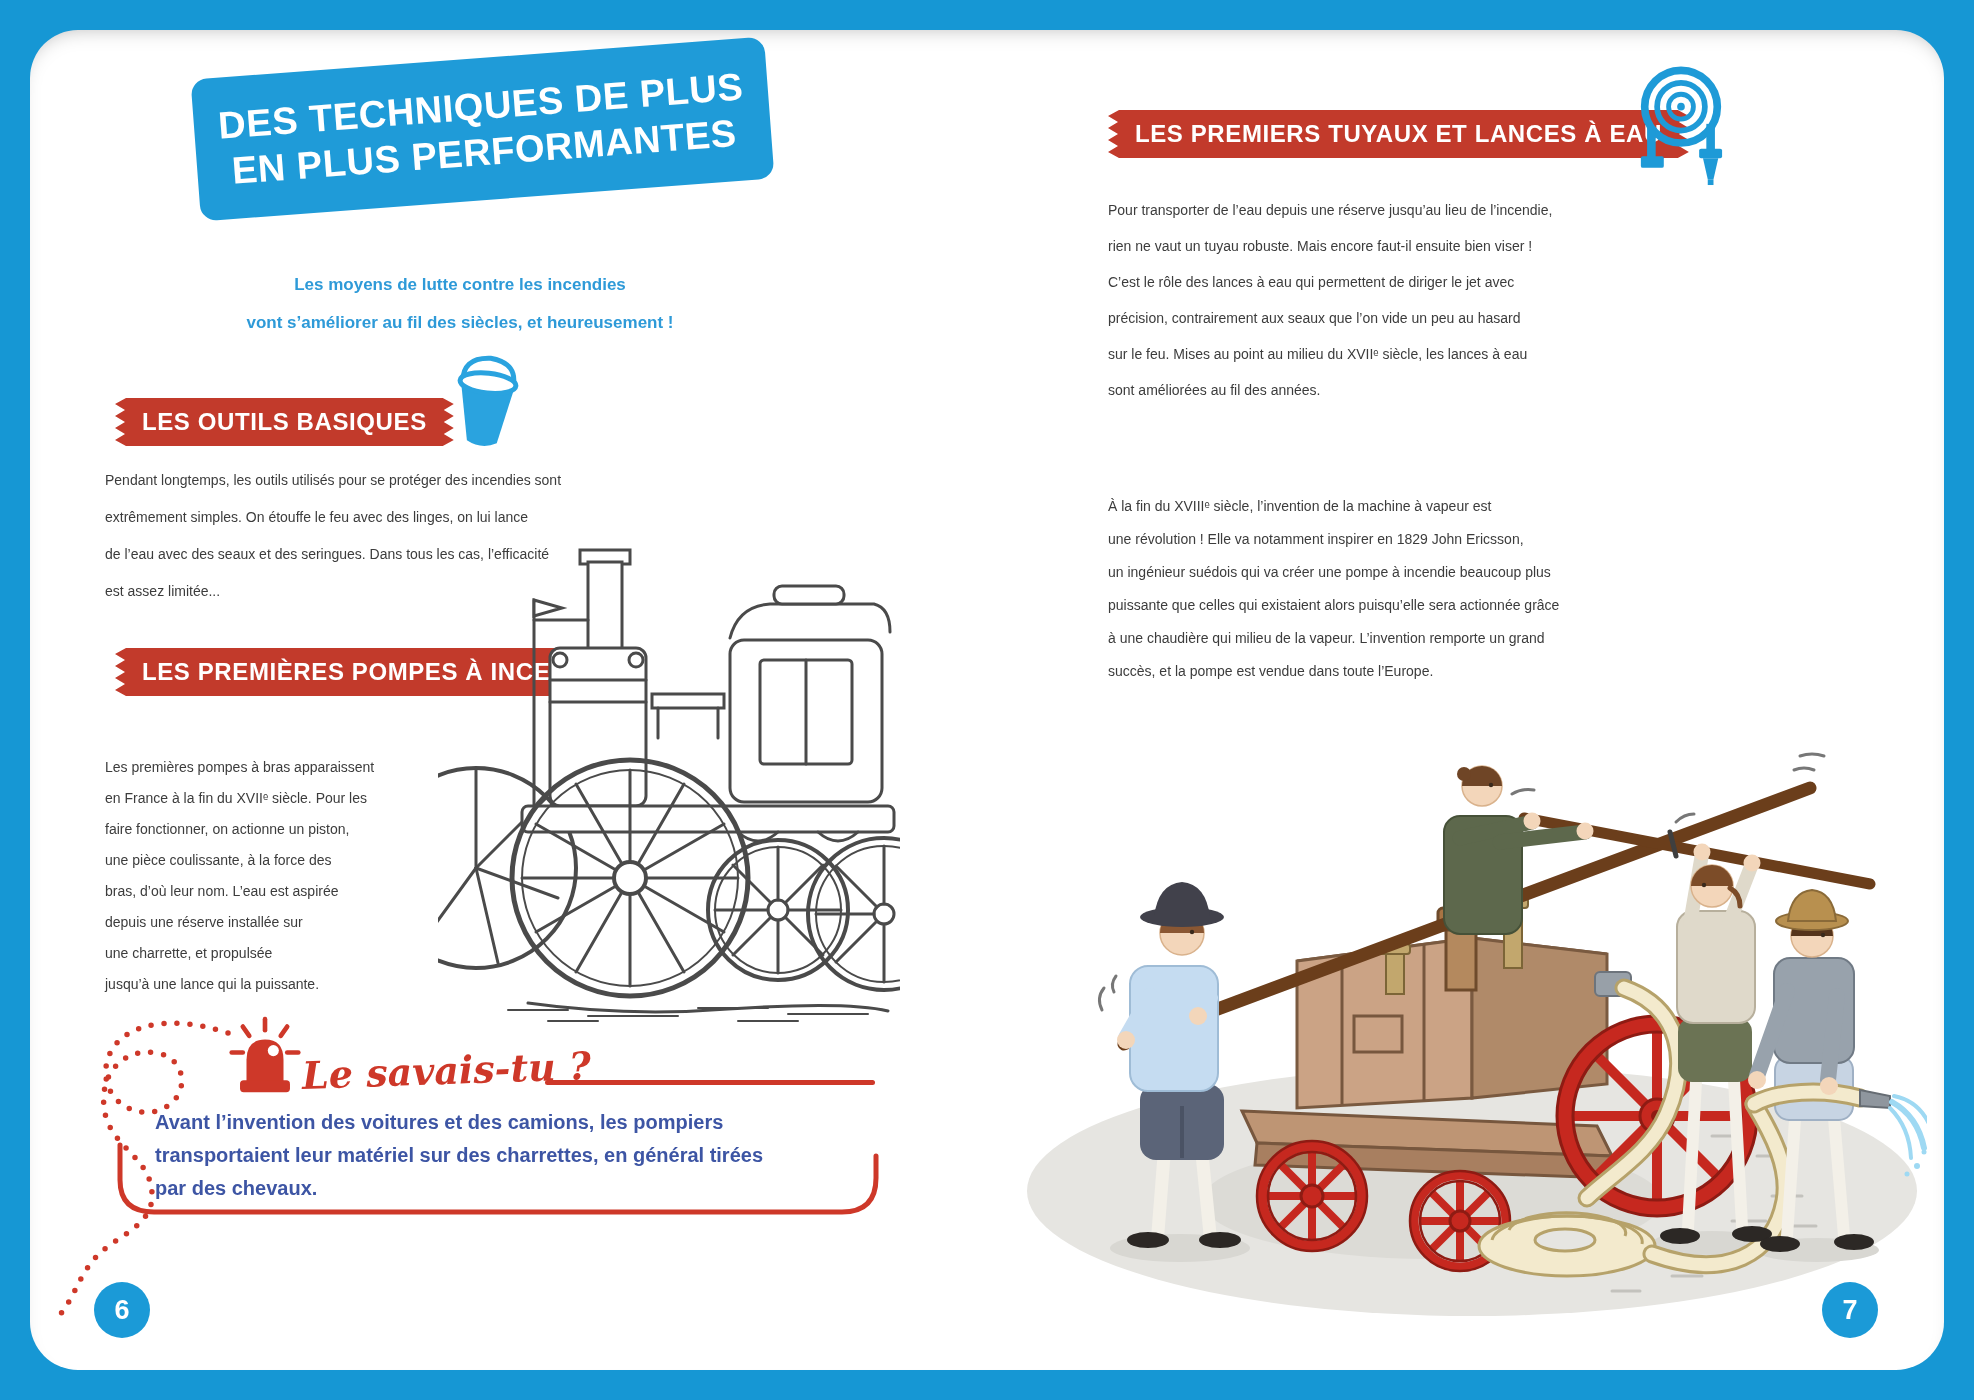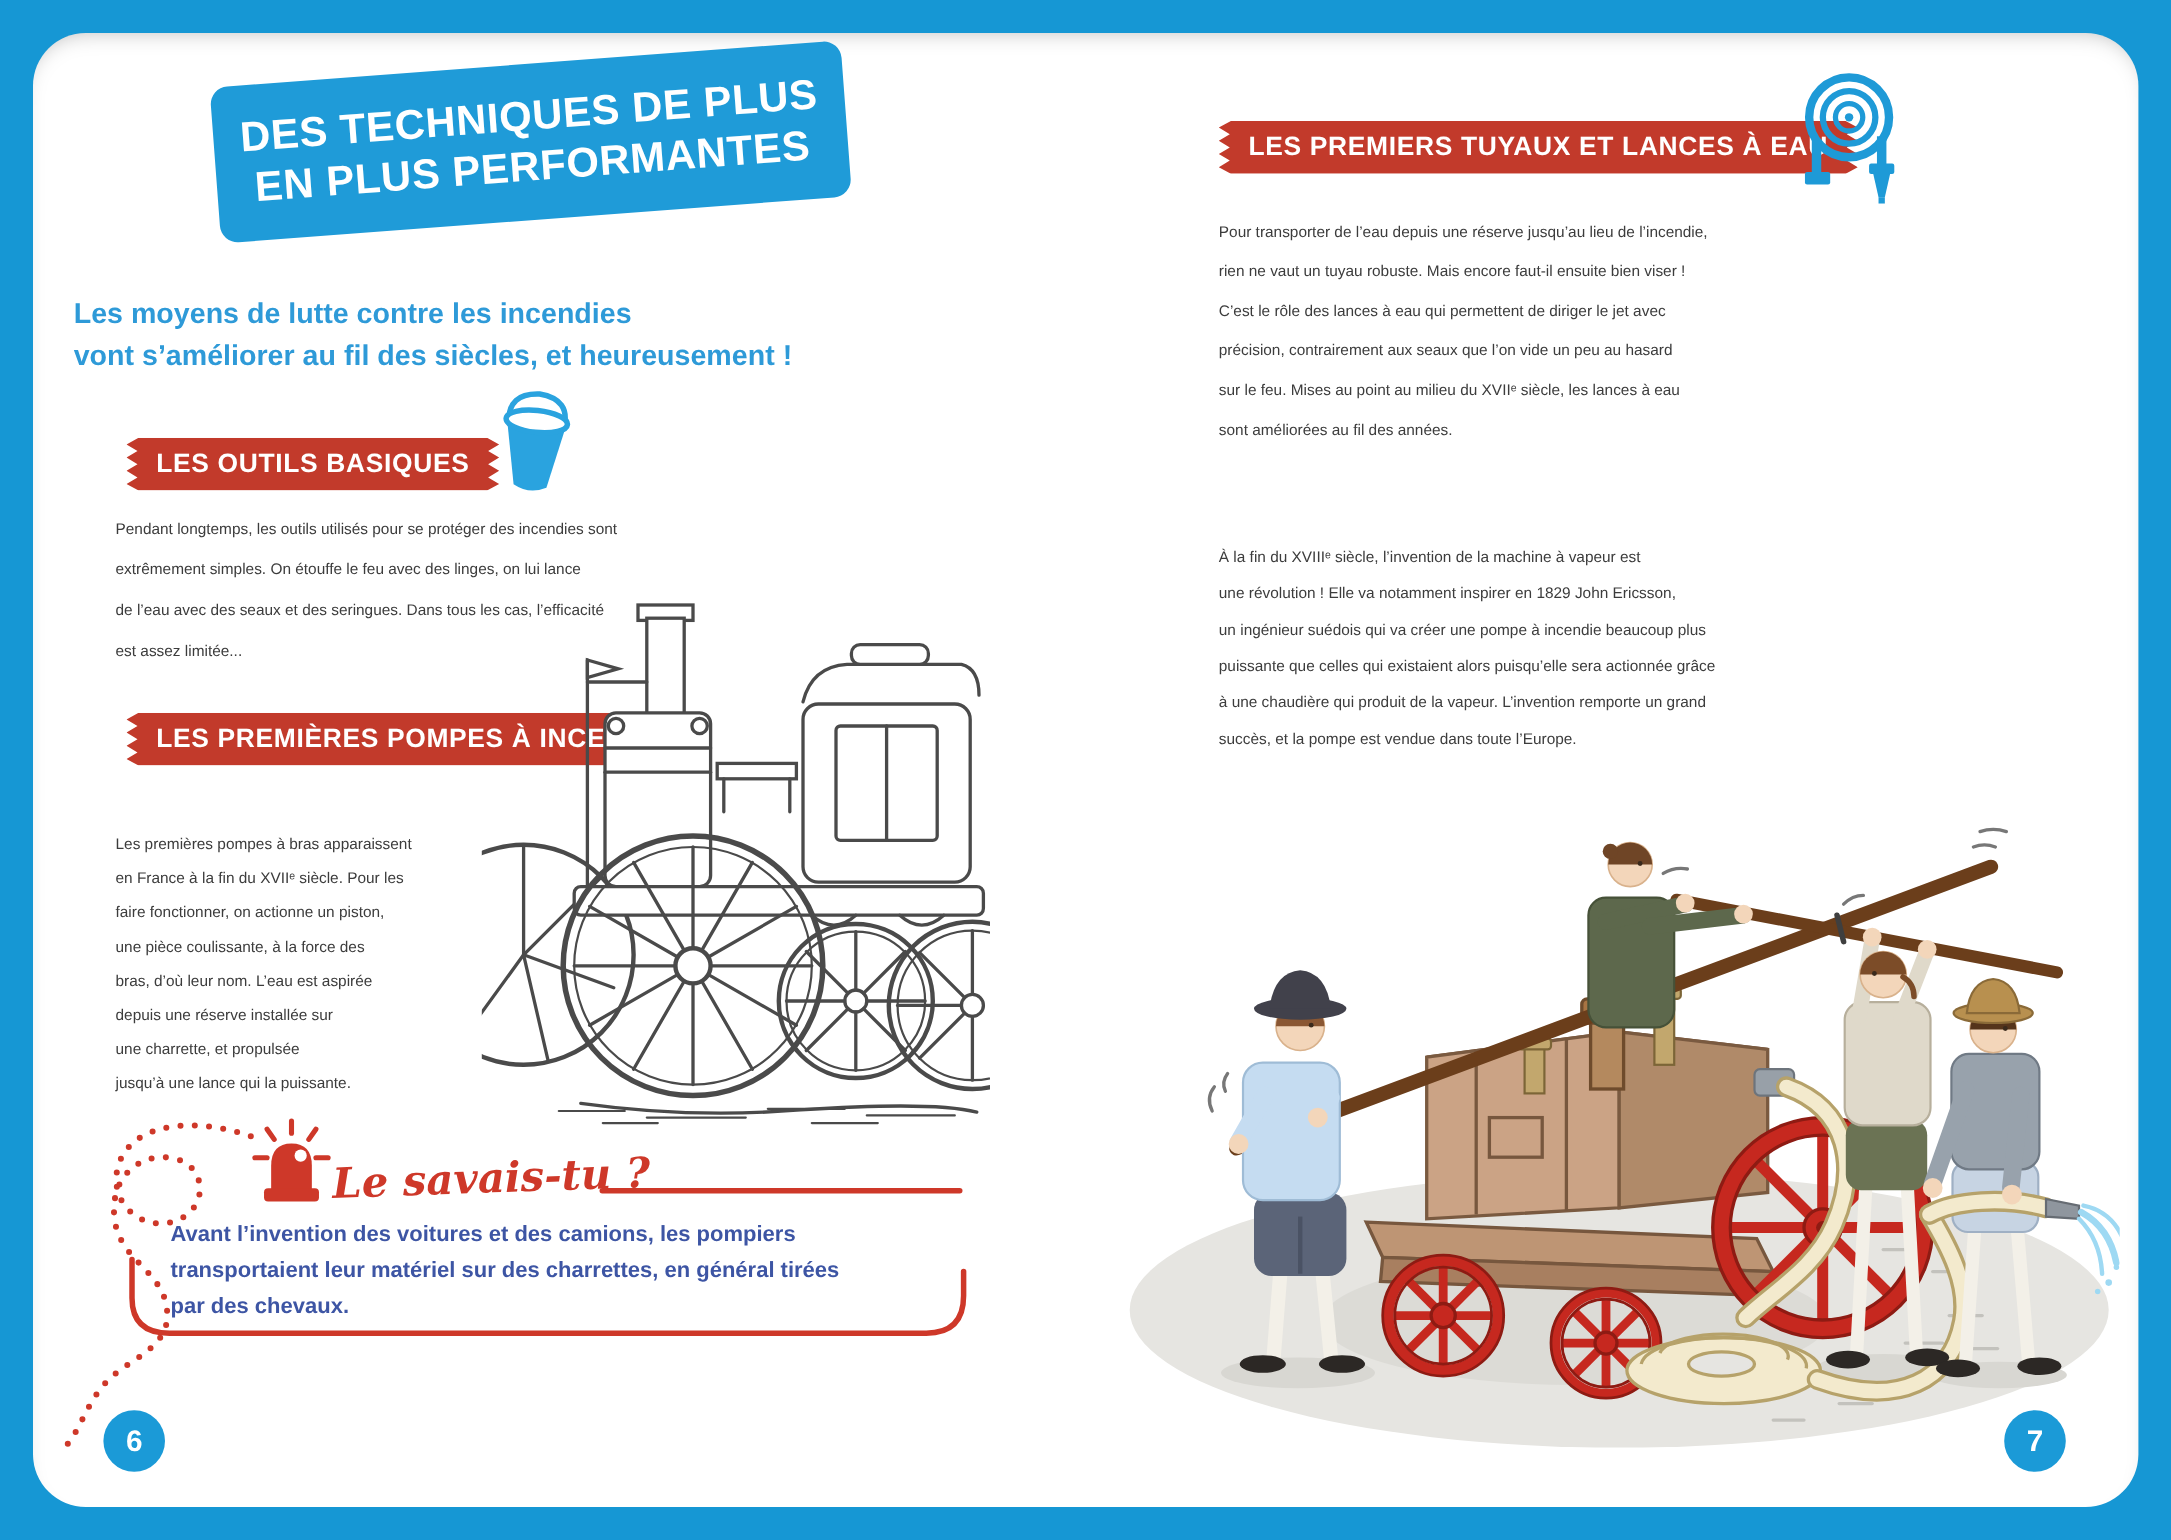--- a/index.html
+++ b/index.html
@@ -6,22 +6,22 @@
   #stage{position:relative;width:1974px;height:1400px;background:#1697D4;
          font-family:"Liberation Sans",sans-serif;overflow:hidden;}
   .sheet{position:absolute;inset:30px;background:#ffffff;border-radius:48px;
          box-shadow:inset 0 10px 22px -14px rgba(0,0,0,.35);}
   .abs{position:absolute;}
 
   .banner{left:195px;top:58px;width:575px;height:142px;background:#1F9BD8;border-radius:16px;
           transform:rotate(-4.3deg);display:flex;flex-direction:column;align-items:center;justify-content:center;
           color:#fff;font-weight:bold;font-size:38px;line-height:46px;letter-spacing:.6px;white-space:nowrap;}
 
-  .intro{left:67px;top:266px;width:750px;color:#2E9AD8;font-weight:bold;
-         font-size:26px;line-height:38px;}
+  .intro{left:85px;top:266px;width:750px;text-align:center;color:#2E9AD8;font-weight:bold;
+         font-size:17px;line-height:38px;}
 
   .ribbon{display:inline-flex;align-items:center;height:48px;padding:0 30px;background:#C23A2B;
           color:#fff;font-weight:bold;font-size:24px;letter-spacing:.6px;white-space:nowrap;
           clip-path:polygon(14px 0,calc(100% - 14px) 0,calc(100% - 3px) 6px,calc(100% - 13px) 12px,
             calc(100% - 3px) 18px,calc(100% - 13px) 24px,calc(100% - 3px) 30px,calc(100% - 13px) 36px,
             calc(100% - 3px) 42px,calc(100% - 14px) 48px,14px 48px,3px 42px,13px 36px,3px 30px,
             13px 24px,3px 18px,13px 12px,3px 6px);}
 
   .body-line{font-size:14px;color:#3C3C3C;}
   .para-a .body-line{line-height:37px;}
@@ -240,21 +240,21 @@
     <div class="body-line">sur le feu. Mises au point au milieu du XVIIᵉ siècle, les lances à eau</div>
     <div class="body-line">sont améliorées au fil des années.</div>
   </div>
 
 
   <div class="abs para-d" style="left:1108px;top:490px;width:760px;">
     <div class="body-line">À la fin du XVIIIᵉ siècle, l’invention de la machine à vapeur est</div>
     <div class="body-line">une révolution ! Elle va notamment inspirer en 1829 John Ericsson,</div>
     <div class="body-line">un ingénieur suédois qui va créer une pompe à incendie beaucoup plus</div>
     <div class="body-line">puissante que celles qui existaient alors puisqu’elle sera actionnée grâce</div>
-    <div class="body-line">à une chaudière qui produit de la vapeur. L’invention remporte un grand</div>
+    <div class="body-line">à une chaudière qui milieu de la vapeur. L’invention remporte un grand</div>
     <div class="body-line">succès, et la pompe est vendue dans toute l’Europe.</div>
   </div>
 
   <svg class="abs" style="left:1012px;top:636px;" width="915" height="706" viewBox="0 0 915 706">
 
     <g>
       <ellipse cx="460" cy="555" rx="445" ry="125" fill="#E6E5E1"></ellipse>
       <ellipse cx="420" cy="565" rx="230" ry="58" fill="#DCDBD6"></ellipse>
       <g stroke="#C3C2BD" stroke-width="3" stroke-linecap="round">
         <path d="M700 500 h34"></path>

